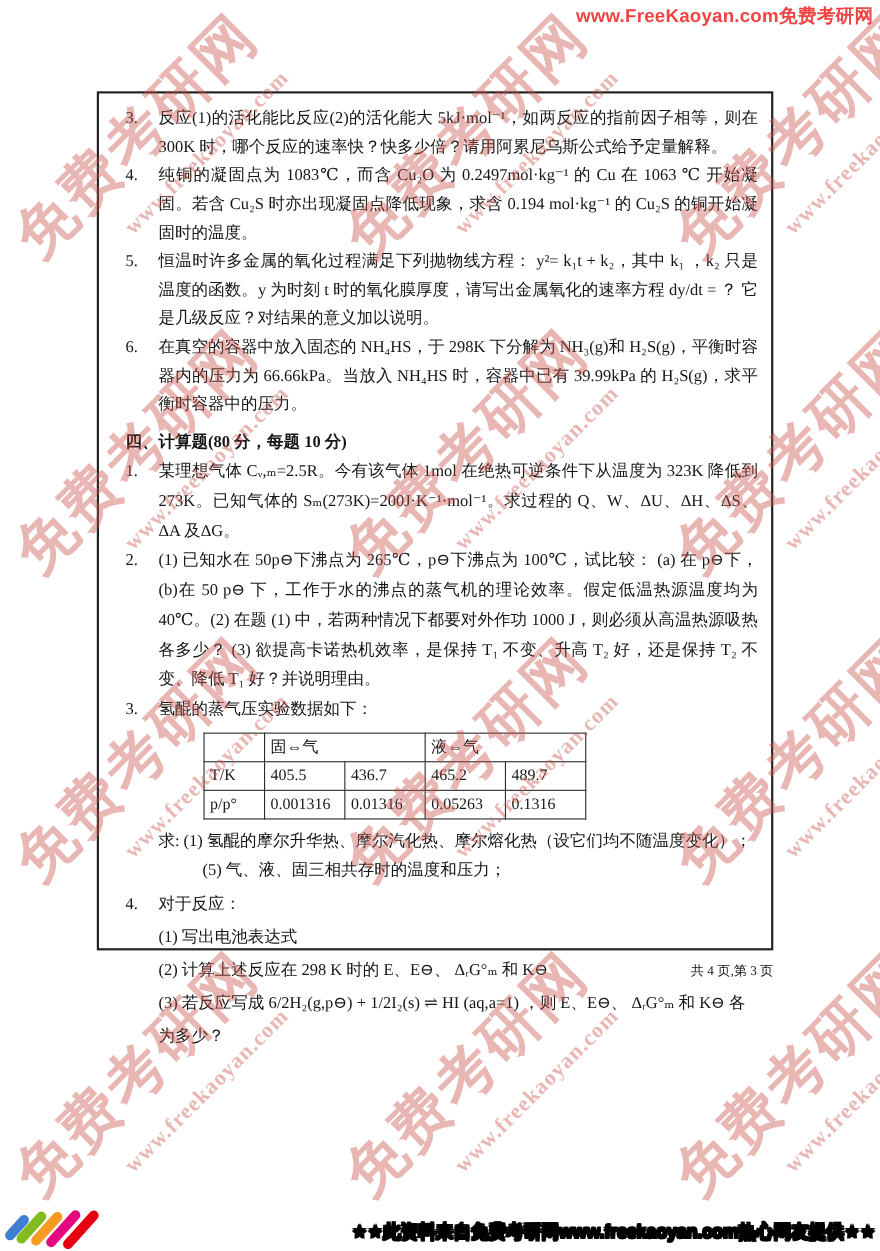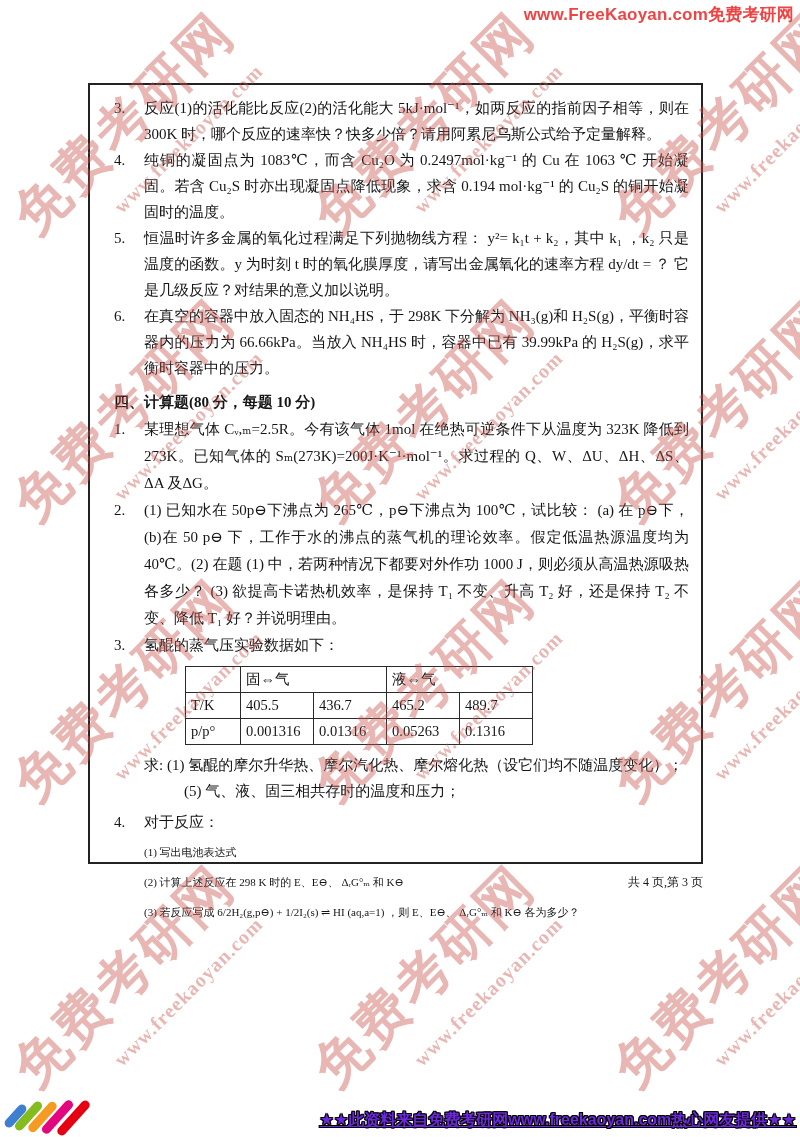--- a/index.html
+++ b/index.html
@@ -48,35 +48,34 @@
   .vtable td { border:1.5px solid #2a2a2a; text-align:left; height:25px; padding:0 5px; }
   .vtable .lblcol { width:44px; }
   .vtable .datacol { width:62px; }
 
   .ask1 { padding-left:30px; font-size:15px; line-height:26px; }
   .ask2 { padding-left:70px; font-size:15px; line-height:26px; }
 
   .q4head { display:flex; font-size:15px; line-height:30px; margin-top:3px; }
   .q4head .num { flex:0 0 30px; }
   .q4head .lbl { margin-right:32px; }
-  .q4sub { padding-left:30px; font-size:11px; line-height:30px; }
+  .q4sub { padding-left:30px; font-size:15px; line-height:30px; }
 
   .page-num {
     position:absolute; top:874px; left:88px; width:615px; text-align:right;
     font-size:12px; z-index:2;
   }
 
   
   .banner {
     position:absolute; top:1110px; right:4px; z-index:7;
     font-family:"Liberation Sans","DejaVu Sans",sans-serif;
-    font-weight:800; font-size:16px; color:#6d28d9; white-space:nowrap;
+    font-weight:800; font-size:16px; color:#000000; white-space:nowrap;
     text-shadow:-1px -1px 0 #000, 1px -1px 0 #000, -1px 1px 0 #000, 1px 1px 0 #000,
                  0 -1px 0 #000, 0 1px 0 #000, -1px 0 0 #000, 1px 0 0 #000;
-    text-decoration:underline;
   }
 
   
   .logo { position:absolute; left:4px; top:1092px; width:100px; height:45px; z-index:8; }
   .stripe { position:absolute; width:9px; border-radius:5px; transform:rotate(42deg); }
   .stripe.s1 { left:7px;  top:10px; height:28px; background:#3f7fd2; }
   .stripe.s2 { left:20px; top:6px;  height:36px; background:#84bb1f; }
   .stripe.s3 { left:34px; top:6px;  height:38px; background:#f59b22; }
   .stripe.s4 { left:49px; top:4px;  height:42px; background:#e3067e; }
   .stripe.s5 { left:65px; top:4px;  height:44px; background:#e60112; }

